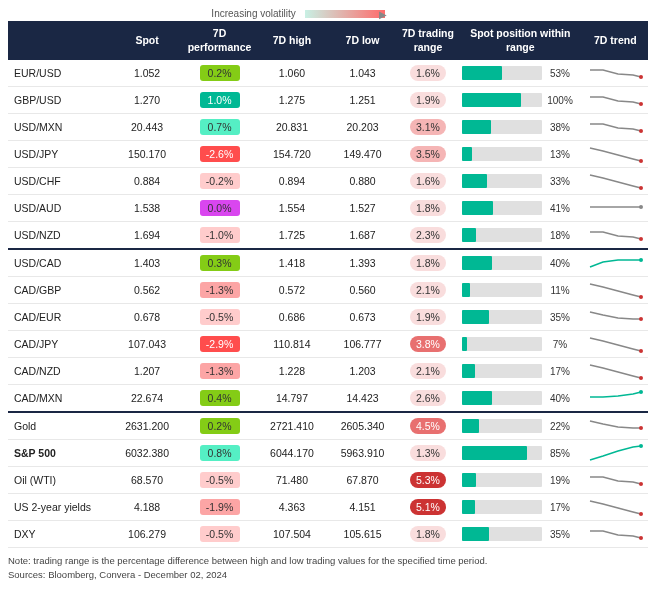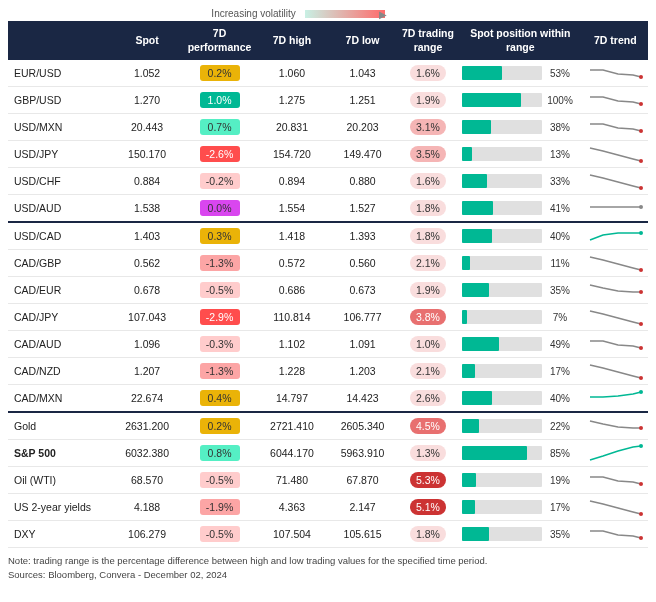--- a/index.html
+++ b/index.html
@@ -44,21 +44,21 @@
     tbody td:first-child {
       text-align: left;
       padding-left: 6px;
       font-weight: 500;
     }
     .section-divider td {
       border-top: 2px solid #1a2744;
     }
     .perf-positive-high { background-color: #00b894; color: #fff; border-radius: 2px; }
     .perf-positive-mid { background-color: #55efc4; color: #333; border-radius: 2px; }
-    .perf-positive-low { background-color: #eab308; color: #333; border-radius: 2px; }
+    .perf-positive-low { background-color: #84cc16; color: #333; border-radius: 2px; }
     .perf-neutral { background-color: #d946ef; color: #333; border-radius: 2px; }
     .perf-negative-low { background-color: #ffcccc; color: #333; border-radius: 2px; }
     .perf-negative-mid { background-color: #fca5a5; color: #333; border-radius: 2px; }
     .perf-negative-high { background-color: #ff4d4d; color: #fff; border-radius: 2px; }
     .range-low { background-color: #f9dddd; color: #333; border-radius: 2px; }
     .range-mid { background-color: #f5b5b5; color: #333; border-radius: 2px; }
     .range-high { background-color: #e87070; color: #fff; border-radius: 2px; }
     .range-vhigh { background-color: #cc3333; color: #fff; border-radius: 2px; }
     .bar-cell {
       padding: 2px 4px;
@@ -291,20 +291,46 @@
         <span class="bar-pct">41%</span>
       </div>
     </td>
     <td class="trend-cell">
       <svg class="trend-svg" viewBox="0 0 55 20">
         <path d="M2,10 L15,10 L30,10 L45,10 L53,10" stroke="#888" stroke-width="1.5" fill="none"></path>
         <circle cx="53" cy="10" r="2" fill="#888"></circle>
       </svg>
     </td>
   </tr>
+      <tr>
+    <td style="font-weight:500;">USD/NZD</td>
+    <td>1.694</td>
+    <td class="perf-cell">
+      <span class="perf-pill perf-negative-low">-1.0%</span>
+    </td>
+    <td>1.725</td>
+    <td>1.687</td>
+    <td class="perf-cell">
+      <span class="range-pill range-low">2.3%</span>
+    </td>
+    <td class="bar-cell">
+      <div class="bar-container">
+        <div class="bar-bg">
+          <div class="bar-fill" style="width:14px;"></div>
+        </div>
+        <span class="bar-pct">18%</span>
+      </div>
+    </td>
+    <td class="trend-cell">
+      <svg class="trend-svg" viewBox="0 0 55 20">
+        <path d="M2,8 L15,8 L30,12 L45,13 L53,15" stroke="#888" stroke-width="1.5" fill="none"></path>
+        <circle cx="53" cy="15" r="2" fill="#cc3333"></circle>
+      </svg>
+    </td>
+  </tr>
       <tr class="section-divider">
     <td style="font-weight:500;">USD/CAD</td>
     <td>1.403</td>
     <td class="perf-cell">
       <span class="perf-pill perf-positive-low">0.3%</span>
     </td>
     <td>1.418</td>
     <td>1.393</td>
     <td class="perf-cell">
       <span class="range-pill range-low">1.8%</span>
@@ -396,46 +422,20 @@
       </div>
     </td>
     <td class="trend-cell">
       <svg class="trend-svg" viewBox="0 0 55 20">
         <path d="M2,5 L15,8 L30,12 L45,16 L53,18" stroke="#888" stroke-width="1.5" fill="none"></path>
         <circle cx="53" cy="18" r="2" fill="#cc3333"></circle>
       </svg>
     </td>
   </tr>
       <tr>
-    <td style="font-weight:500;">CAD/AUD</td>
-    <td>1.096</td>
-    <td class="perf-cell">
-      <span class="perf-pill perf-negative-low">-0.3%</span>
-    </td>
-    <td>1.102</td>
-    <td>1.091</td>
-    <td class="perf-cell">
-      <span class="range-pill range-low">1.0%</span>
-    </td>
-    <td class="bar-cell">
-      <div class="bar-container">
-        <div class="bar-bg">
-          <div class="bar-fill" style="width:37px;"></div>
-        </div>
-        <span class="bar-pct">49%</span>
-      </div>
-    </td>
-    <td class="trend-cell">
-      <svg class="trend-svg" viewBox="0 0 55 20">
-        <path d="M2,8 L15,8 L30,12 L45,13 L53,15" stroke="#888" stroke-width="1.5" fill="none"></path>
-        <circle cx="53" cy="15" r="2" fill="#cc3333"></circle>
-      </svg>
-    </td>
-  </tr>
-      <tr>
     <td style="font-weight:500;">CAD/NZD</td>
     <td>1.207</td>
     <td class="perf-cell">
       <span class="perf-pill perf-negative-mid">-1.3%</span>
     </td>
     <td>1.228</td>
     <td>1.203</td>
     <td class="perf-cell">
       <span class="range-pill range-low">2.1%</span>
     </td>
@@ -558,21 +558,21 @@
       </svg>
     </td>
   </tr>
       <tr>
     <td style="font-weight:500;">US 2-year yields</td>
     <td>4.188</td>
     <td class="perf-cell">
       <span class="perf-pill perf-negative-mid">-1.9%</span>
     </td>
     <td>4.363</td>
-    <td>2.147</td>
+    <td>4.151</td>
     <td class="perf-cell">
       <span class="range-pill range-vhigh">5.1%</span>
     </td>
     <td class="bar-cell">
       <div class="bar-container">
         <div class="bar-bg">
           <div class="bar-fill" style="width:13px;"></div>
         </div>
         <span class="bar-pct">17%</span>
       </div>

